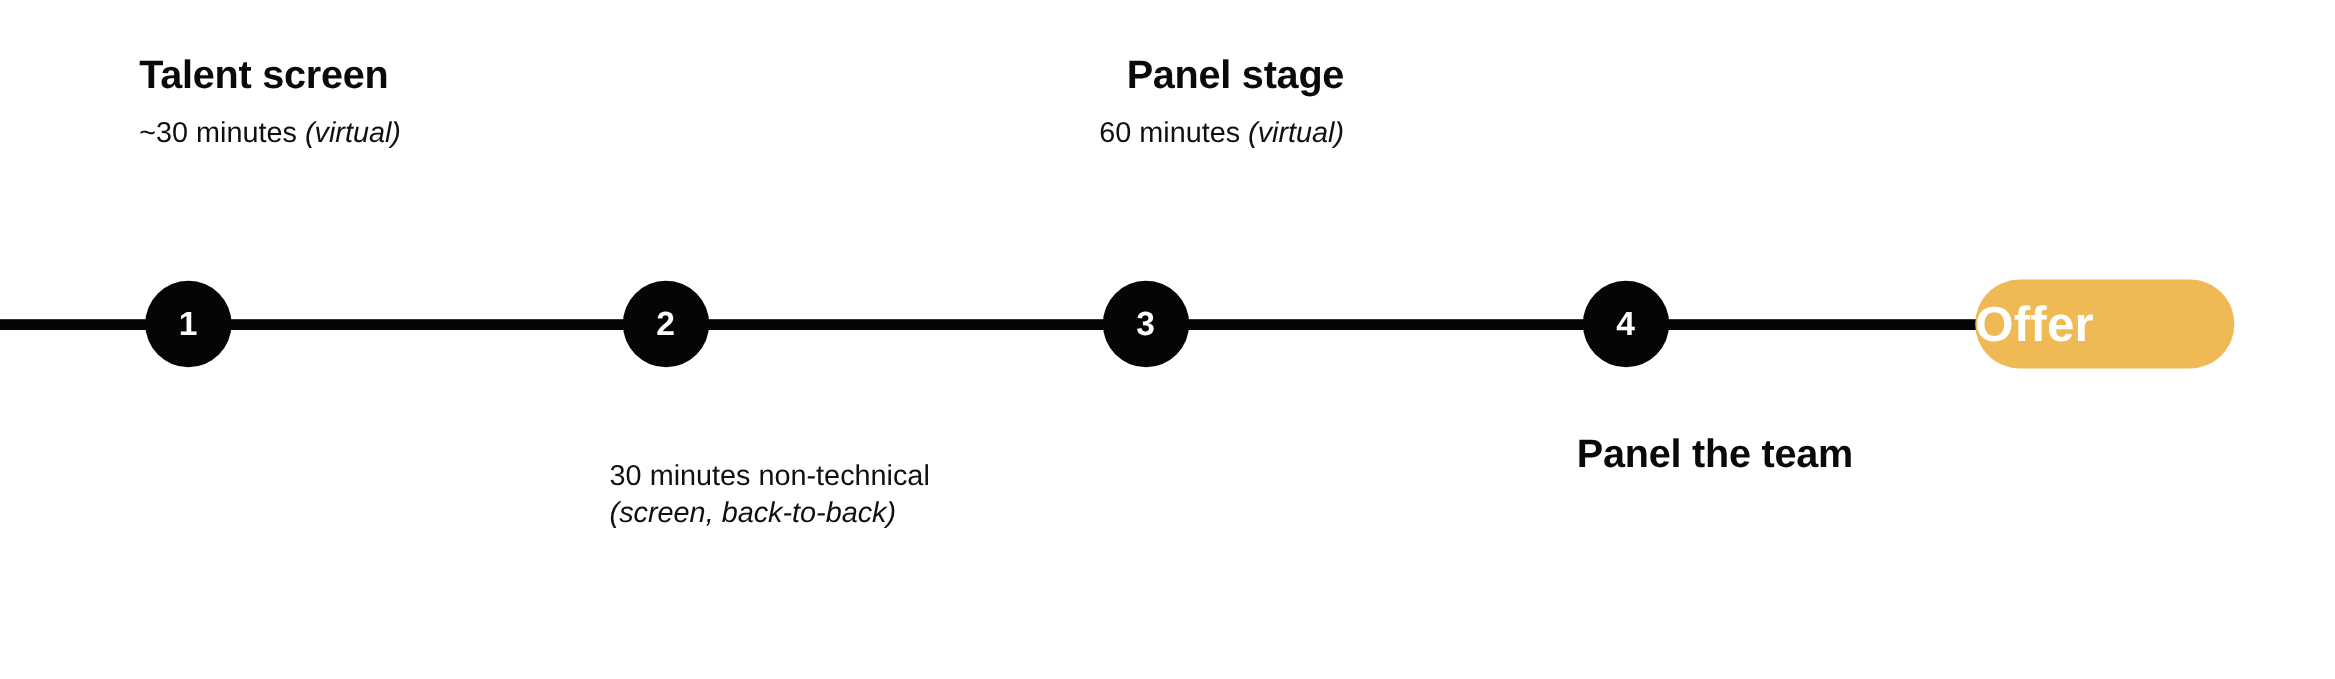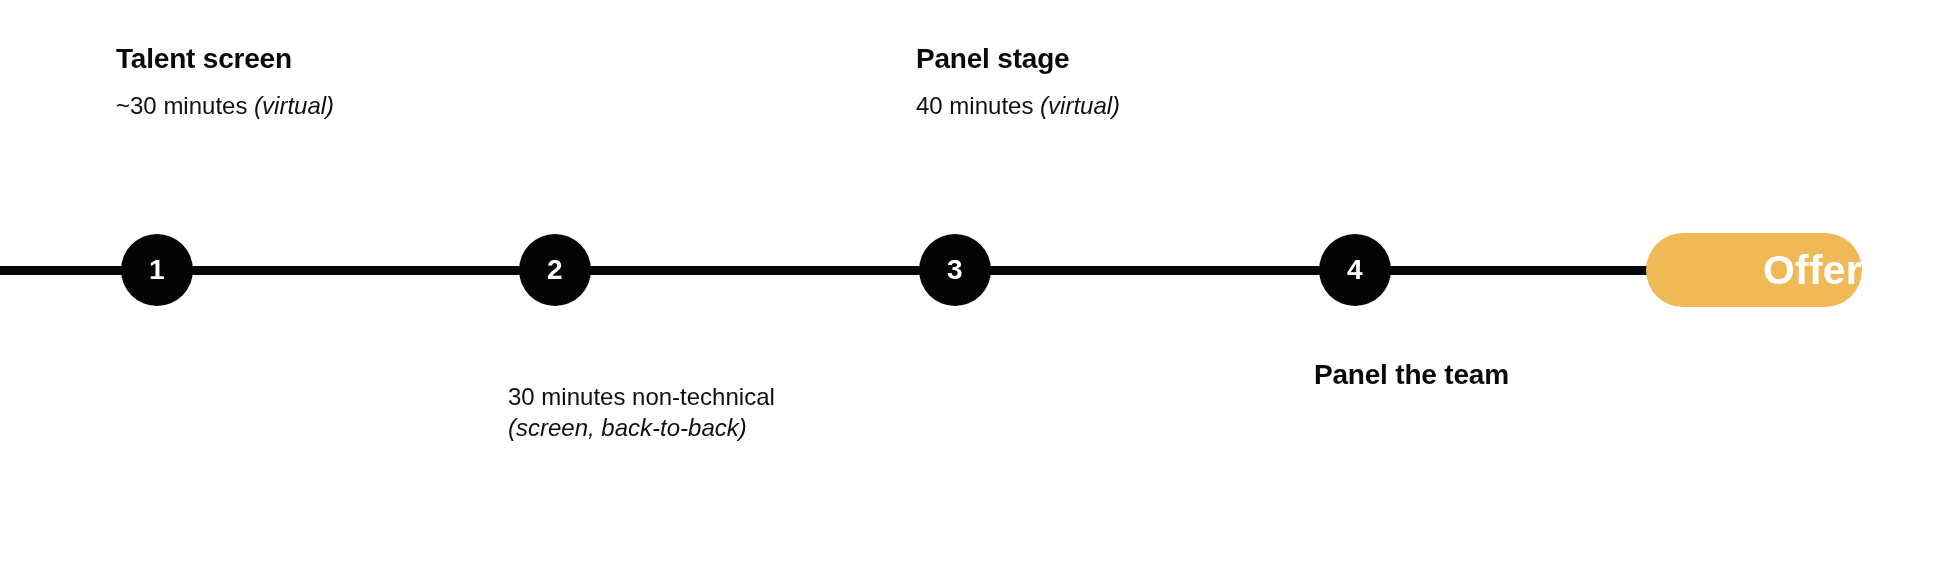--- a/index.html
+++ b/index.html
@@ -55,37 +55,37 @@
   .offer-pill {
     position: absolute;
     left: 1646px;
     top: 233px;
     width: 216px;
     height: 74px;
     border-radius: 37px;
     background: #efba55;
     display: flex;
     align-items: center;
-    justify-content: flex-end;
+    justify-content: flex-start;
   }
   .offer-label {
     color: #ffffff;
     font-size: 41px;
     font-weight: 700;
     line-height: 1;
     letter-spacing: 0.2px;
     user-select: none;
   }
 
   
   .stage-block {
     position: absolute;
   }
   .stage-title {
-    font-size: 28px;
+    font-size: 33px;
     font-weight: 700;
     color: #0a0a0a;
     line-height: 1.1;
     letter-spacing: -0.2px;
     white-space: nowrap;
   }
   .stage-lines {
     margin-top: 16px;
   }
   .stage-line {
@@ -98,21 +98,21 @@
   .stage-line.em,
   .em-frag {
     font-style: italic;
   }
 
   
   .above .stage-lines { }
 
   
   #block-1 { left: 116px;  top: 44px;  }
-  #block-3 { left: 916px;  top: 44px;  }
+  #block-3 { left: 916px;  top: 44px; text-align: right;  }
   #block-2 { left: 508px;  top: 360px; }
   #block-4 { left: 1314px; top: 360px; }
 
   #block-2 .stage-lines,
   #block-4 .stage-lines { margin-top: 22px; }
 </style>
 </head>
 <body>
 
 <div id="canvas">
@@ -139,21 +139,21 @@
   <div class="stage-block above" id="block-1">
     <div class="stage-title">Talent screen</div>
     <div class="stage-lines">
       <div class="stage-line"><span>~30 minutes </span><span class="em-frag">(virtual)</span></div>
     </div>
   </div>
 
   <div class="stage-block above" id="block-3">
     <div class="stage-title">Panel stage</div>
     <div class="stage-lines">
-      <div class="stage-line"><span>40 minutes </span><span class="em-frag">(virtual)</span></div>
+      <div class="stage-line"><span>60 minutes </span><span class="em-frag">(virtual)</span></div>
     </div>
   </div>
 
   <div class="stage-block below" id="block-2">
     <div class="stage-lines">
       <div class="stage-line"><span>30 minutes non-technical</span><span class="em-frag"></span></div>
       <div class="stage-line"><span></span><span class="em-frag">(screen, back-to-back)</span></div>
     </div>
   </div>
 

